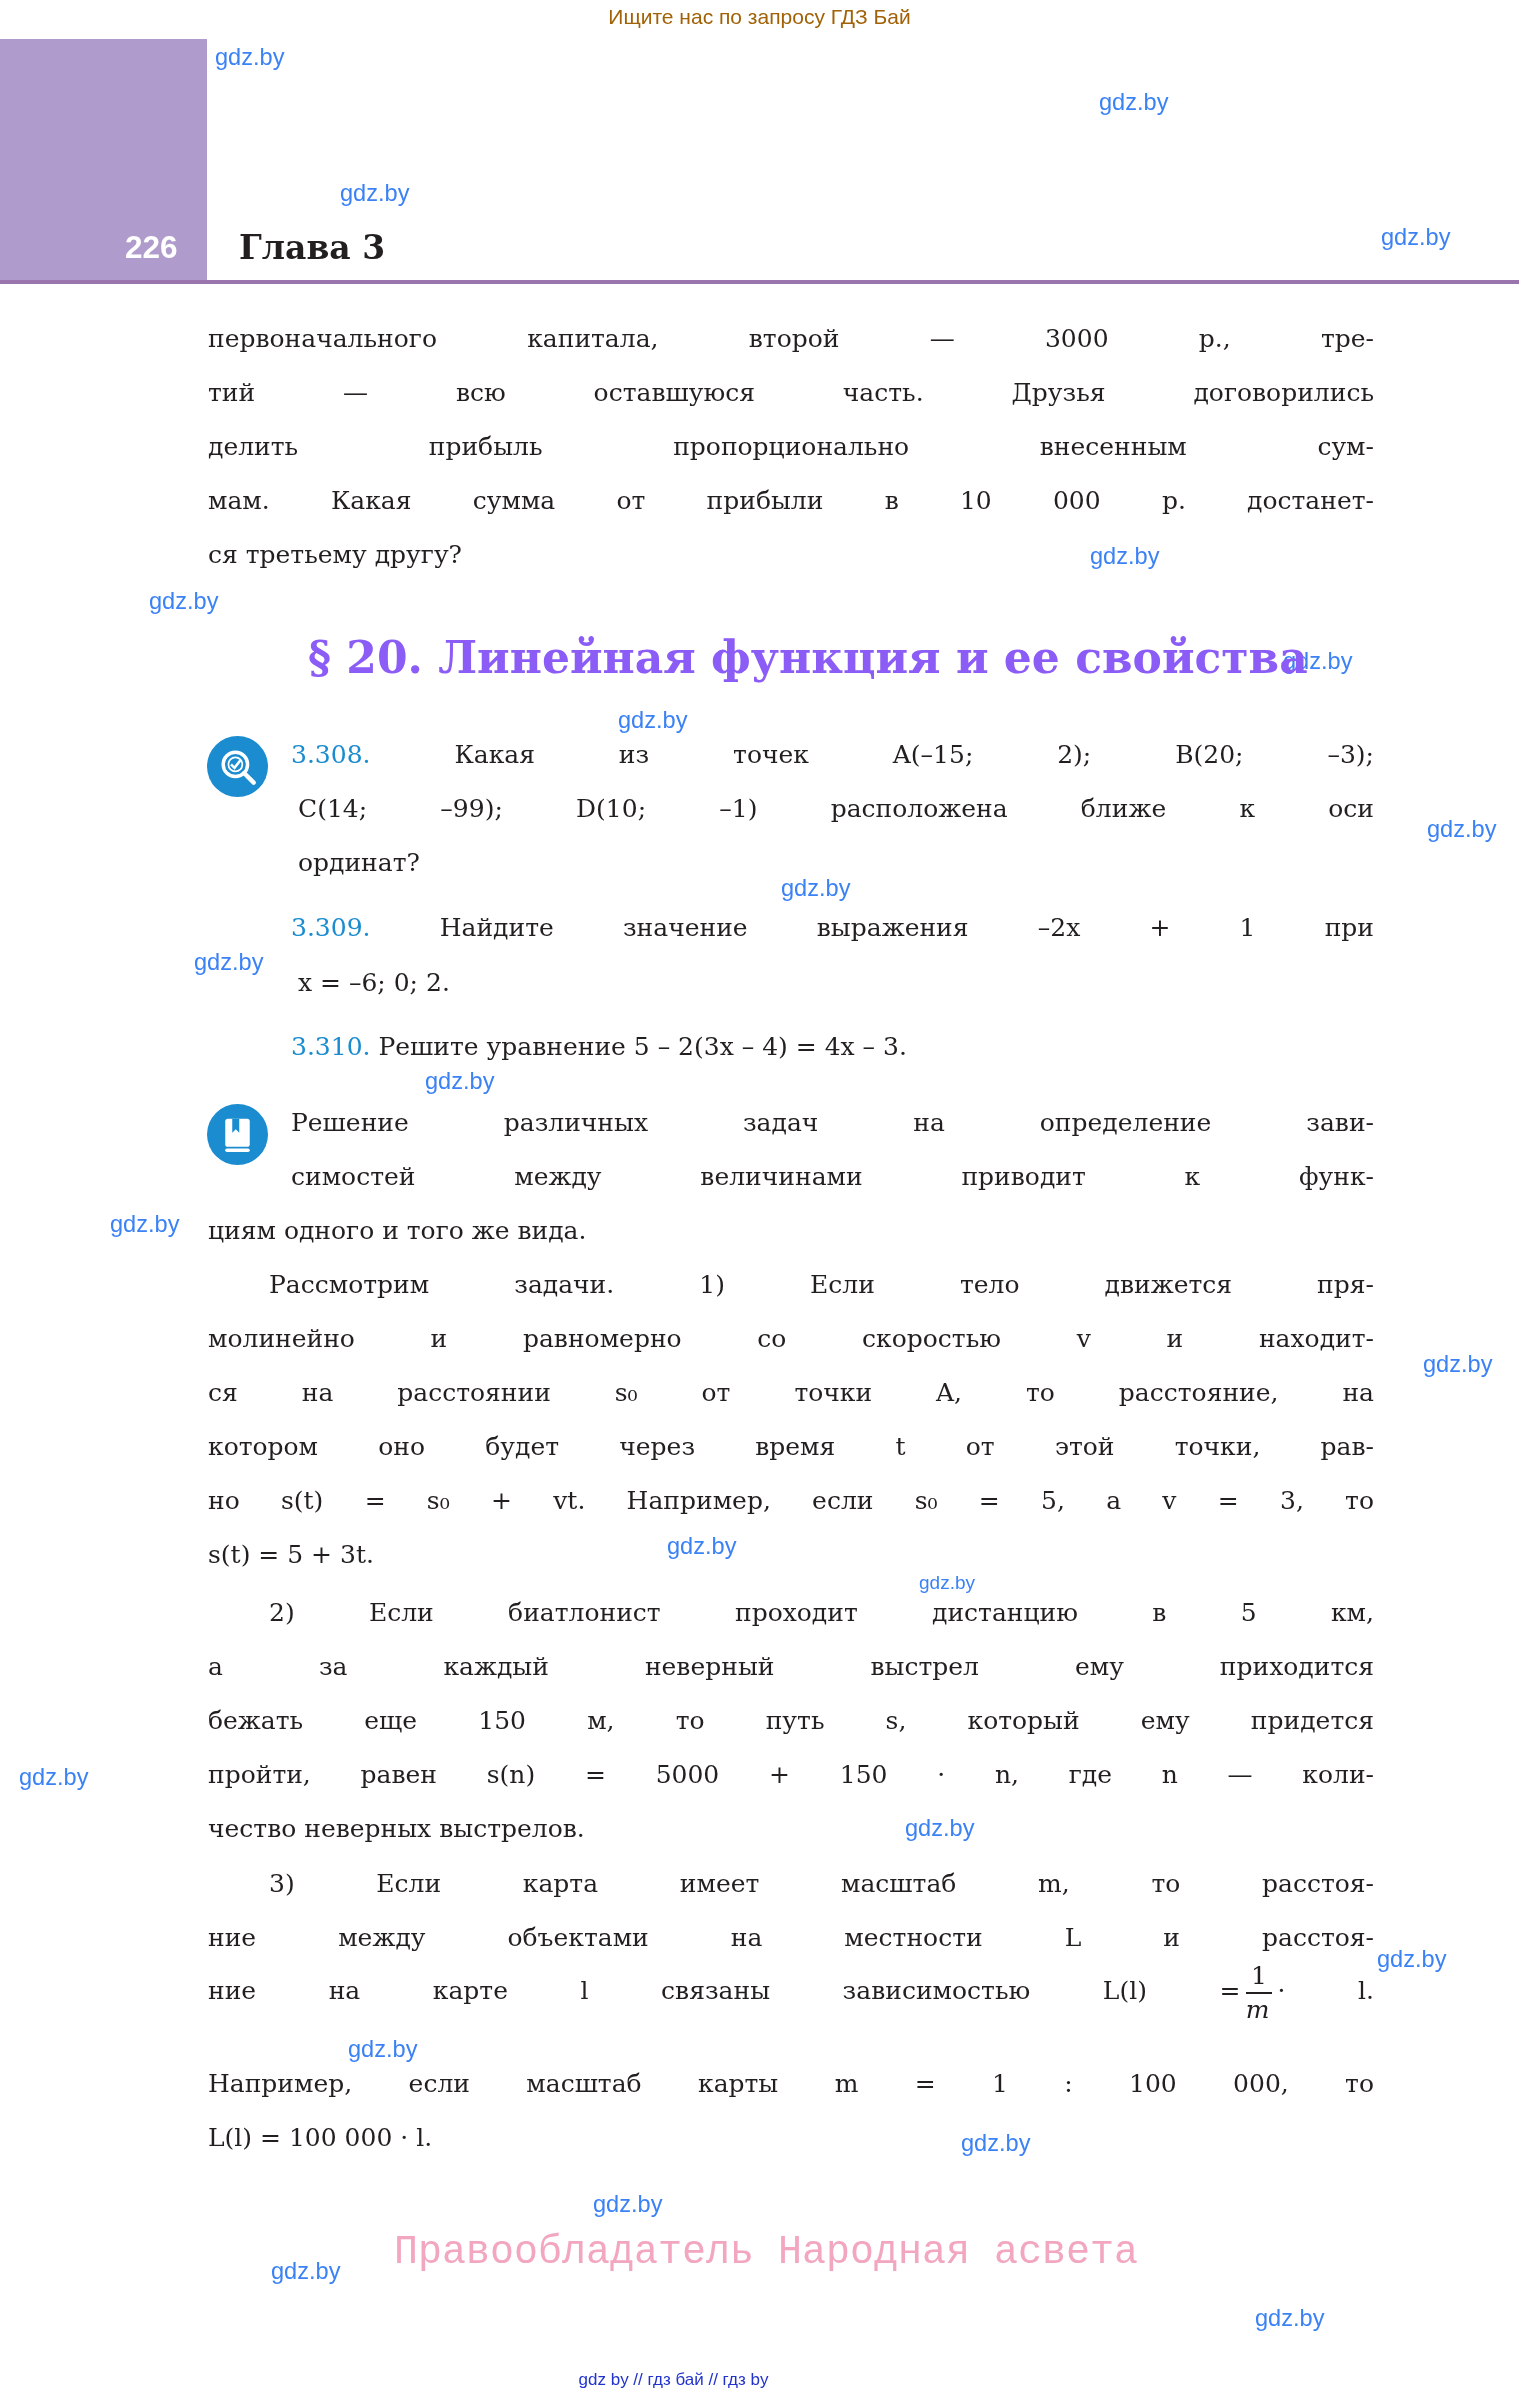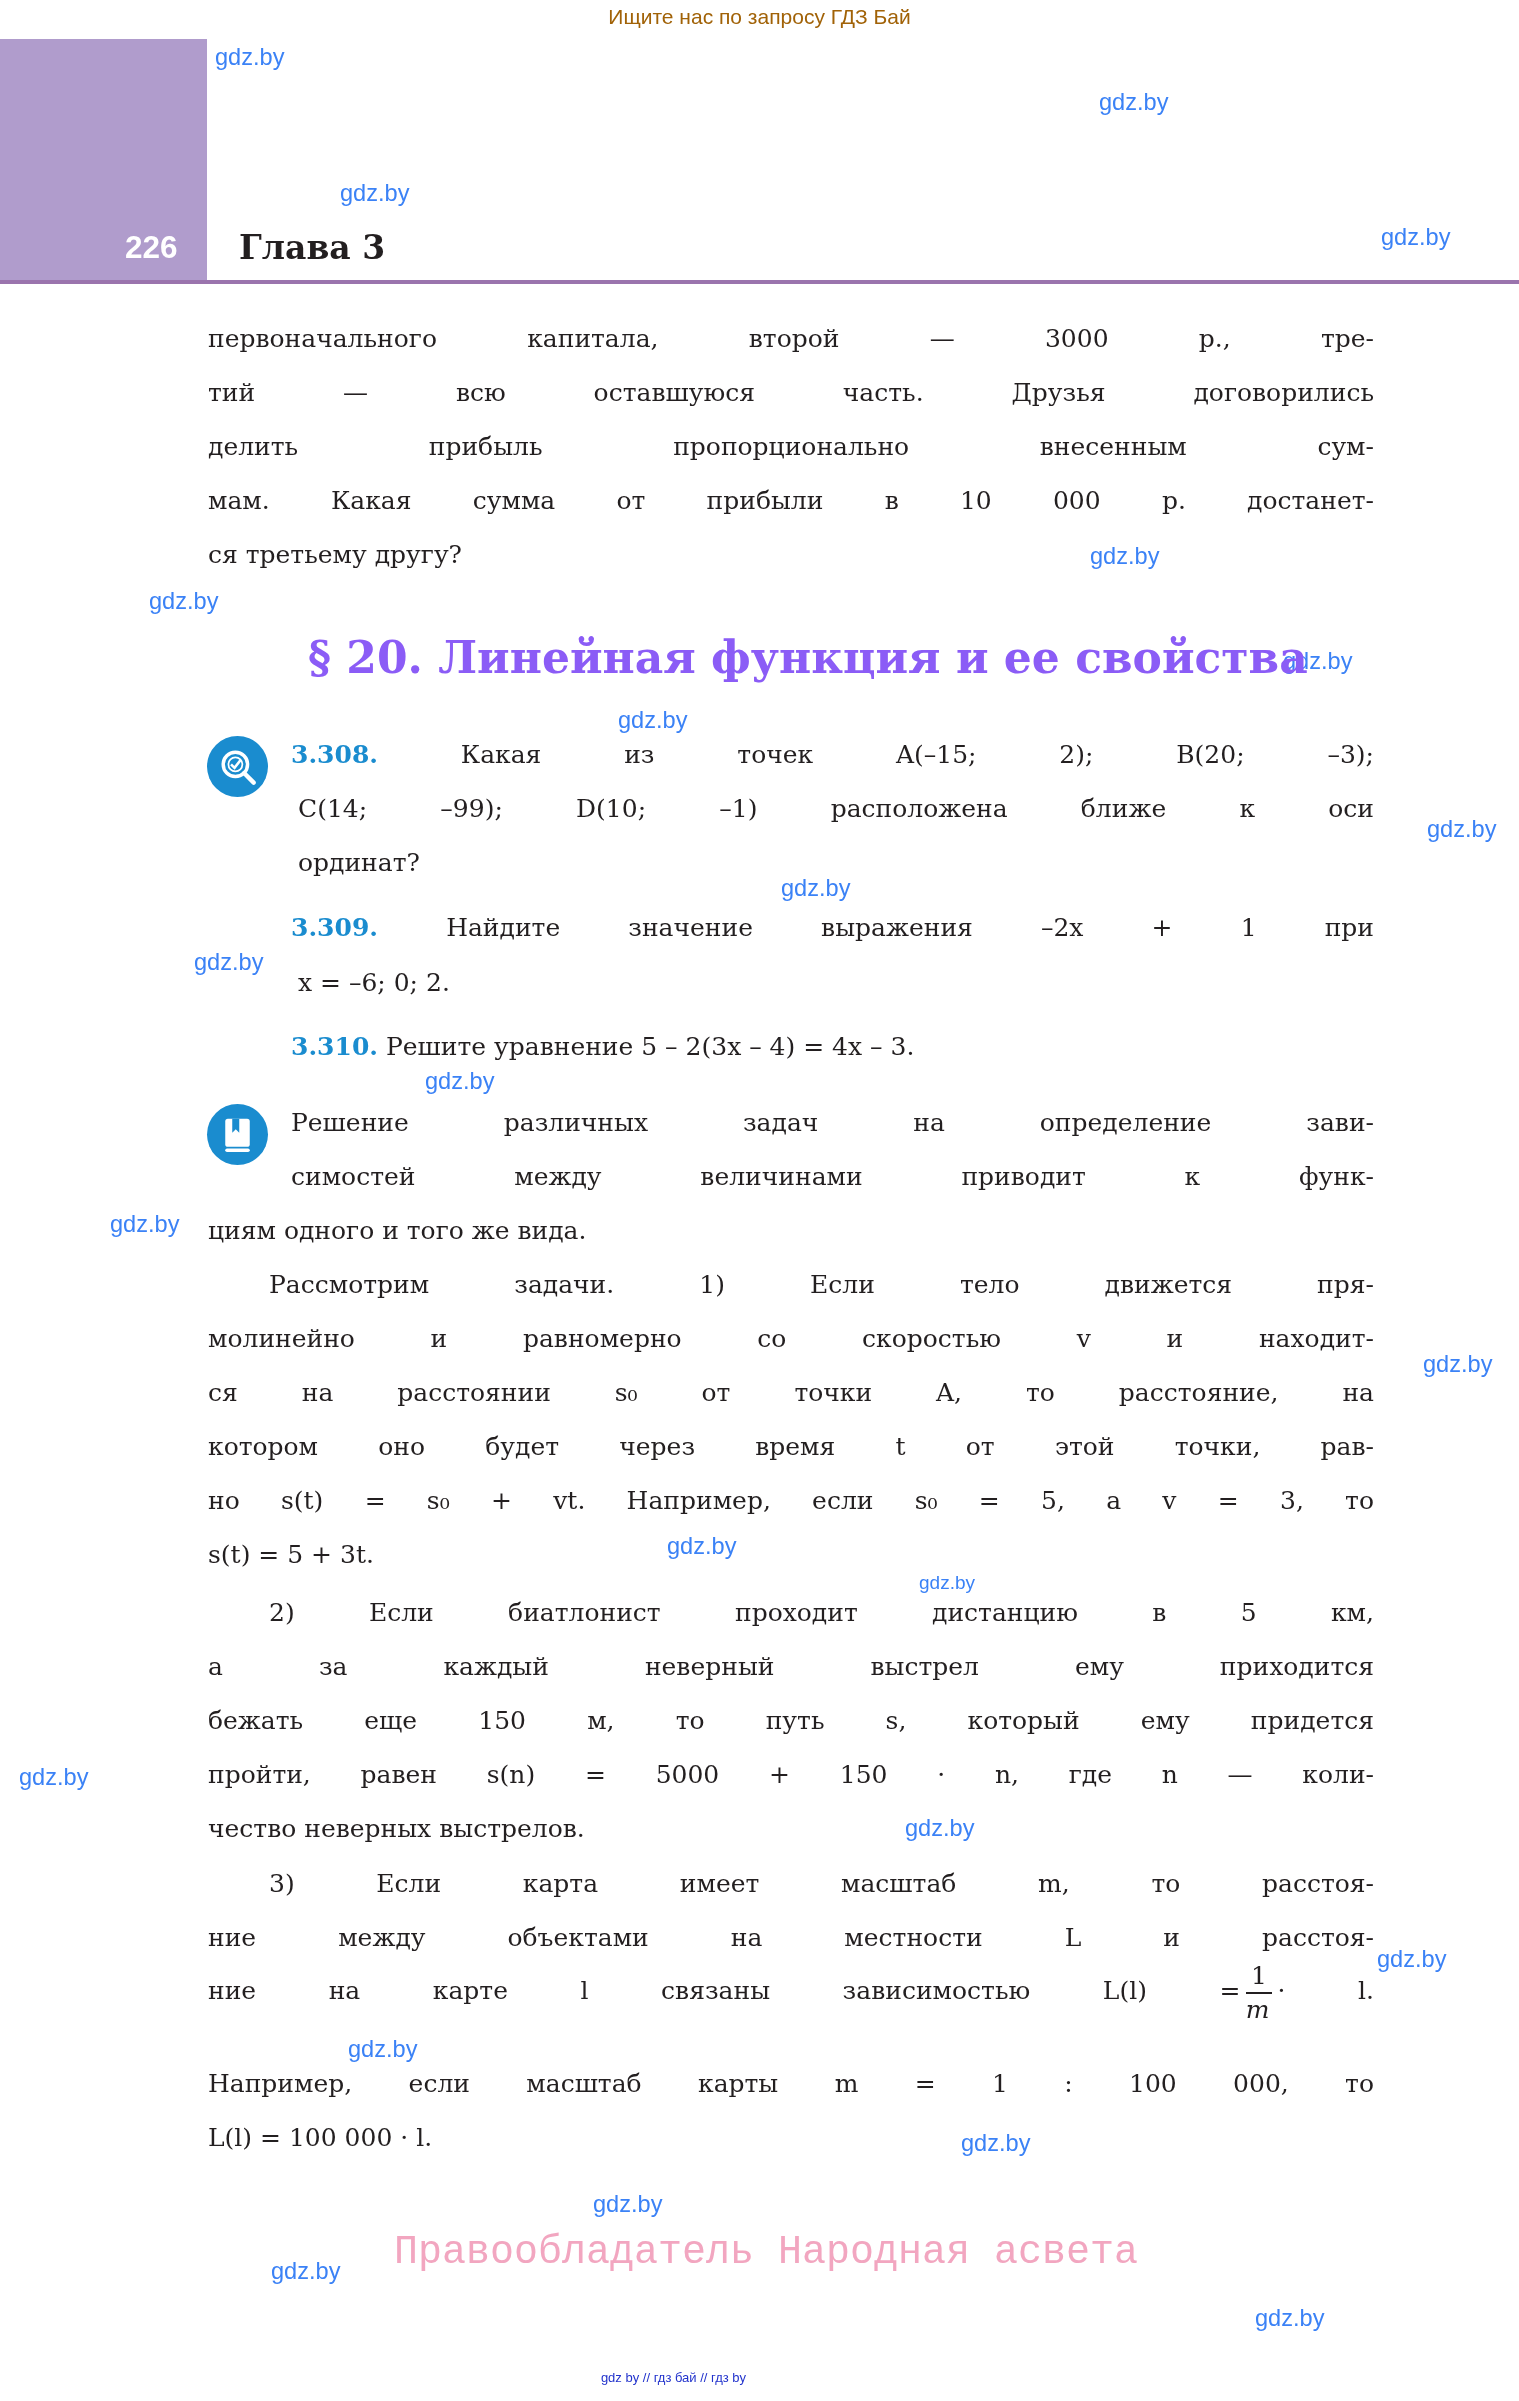--- a/index.html
+++ b/index.html
@@ -14,25 +14,25 @@
               font-weight: bold; font-size: 31.5px; }
   .chapter { left: 239px; top: 228px; font-size: 33px; font-weight: bold; color: #231f20; }
   .wm { font-family: "Liberation Sans", sans-serif; font-size: 23.6px; color: #3b82f6; }
   .body-text { left: 208px; width: 1166px; font-size: 25px; line-height: 54px;
                text-align: justify; text-align-last: left; }
   .line { display: block; white-space: nowrap; text-align: justify; text-align-last: justify; }
   .line.last { text-align-last: left; }
   .indent { padding-left: 61px; }
   .math { }
   .section-title { left: 308px; top: 632px; font-size: 44px; font-weight: bold; color: #8b5cf6; white-space: nowrap; }
-  .ex-num { color: #1a8ccf; font-weight: bold; }
+  .ex-num { color: #1a8ccf; font-weight: normal; }
   .icon { width: 61px; height: 61px; border-radius: 50%; background: #1a8ccf;
           display: flex; align-items: center; justify-content: center; }
   .footer-links { left: 0; width: 1347px; top: 2370px; text-align: center; color: #2233cc;
-                  font-family: "Liberation Sans", sans-serif; font-size: 13px; }
+                  font-family: "Liberation Sans", sans-serif; font-size: 17px; }
   .rights { left: 394px; top: 2230px; color: #f2a6c0; font-family: Liberation Mono, monospace; font-size: 40px; }
   .frac { display: inline-block; vertical-align: middle; text-align: center; line-height: 1; margin: 0 5.3px; }
   .frac .num { display: block; border-bottom: 2.6px solid #231f20; padding: 0 5.3px 3.5px; }
   .frac .den { display: block; padding-top: 3.5px; font-style: italic; }
 </style>
 </head>
 <body>
 
 <div class="abs top-banner">Ищите нас по запросу ГДЗ Бай</div>
 

